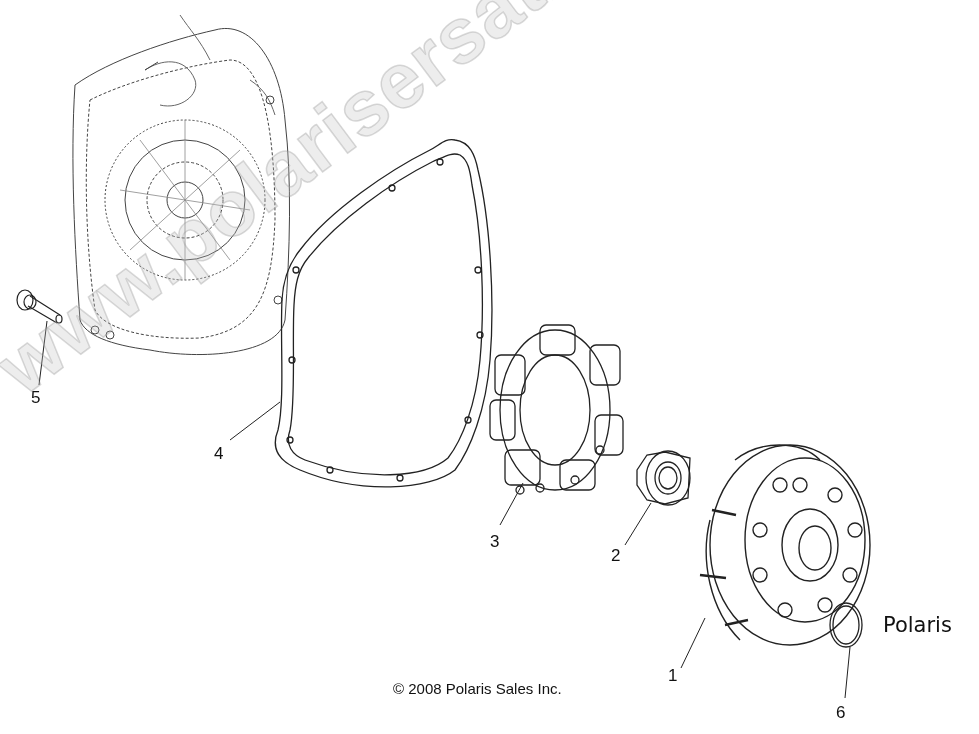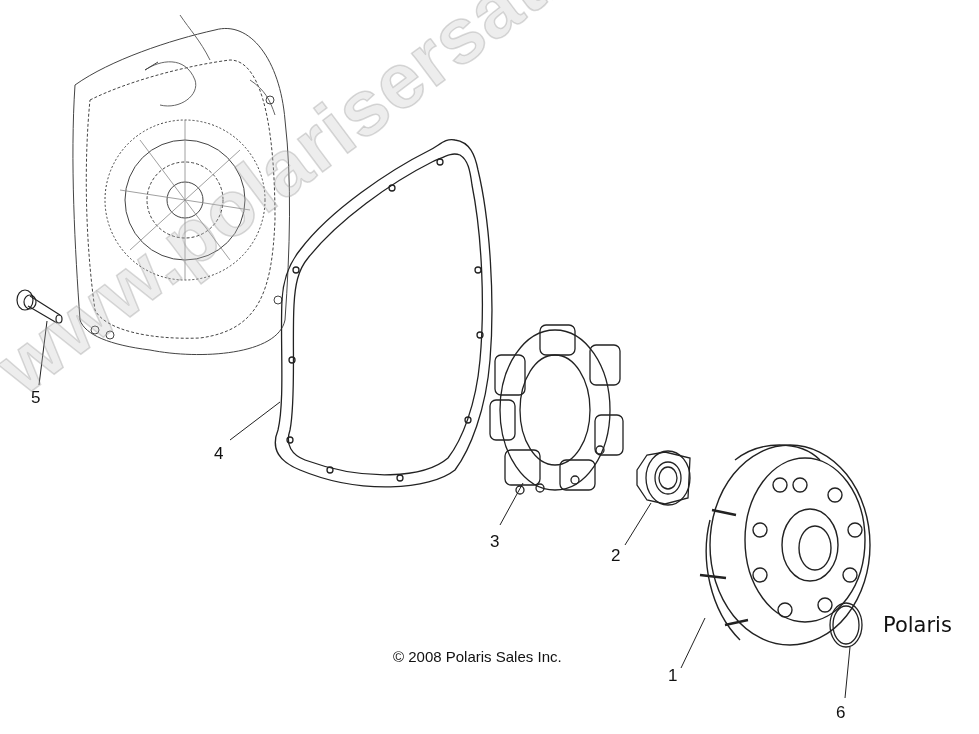--- a/index.html
+++ b/index.html
@@ -121,14 +121,14 @@
 
   <div class="label" style="left:883px; top:613px; font-size:21px;">Polaris</div>
 
   <div class="callout" style="left:668px; top:666px;">1</div>
   <div class="callout" style="left:611px; top:546px;">2</div>
   <div class="callout" style="left:490px; top:532px;">3</div>
   <div class="callout" style="left:214px; top:444px;">4</div>
   <div class="callout" style="left:31px; top:388px;">5</div>
   <div class="callout" style="left:836px; top:703px;">6</div>
 
-  <div class="copyright" style="left:393px; top:648px;text-align:right;">© 2008 Polaris Sales Inc.</div>
+  <div class="copyright" style="left:393px; top:680px;text-align:right;">© 2008 Polaris Sales Inc.</div>
 </div>
 
 </body></html>

